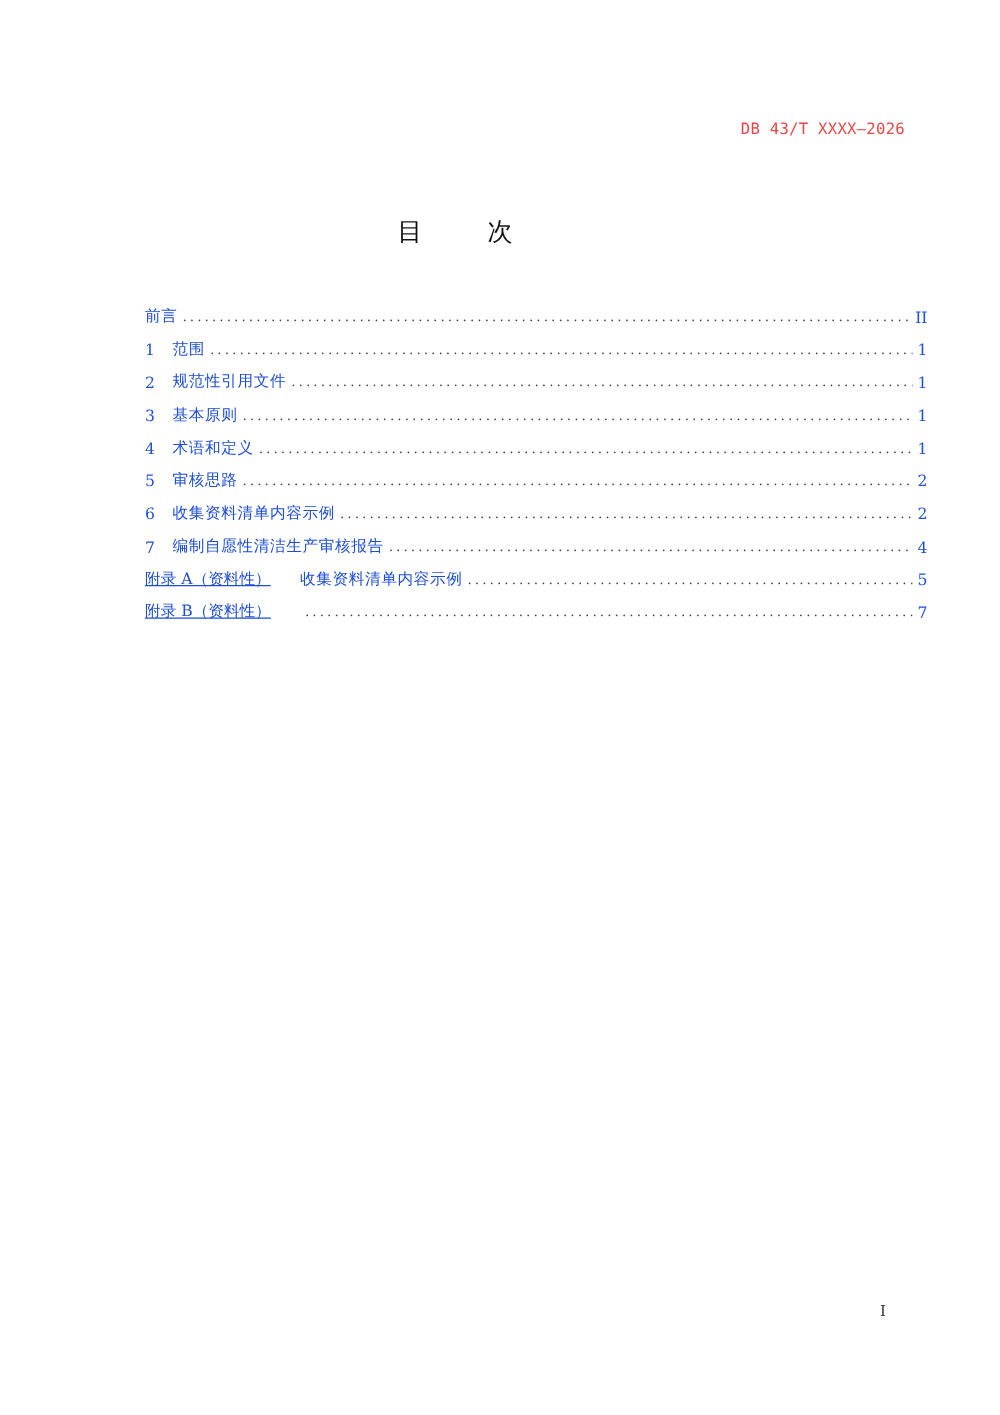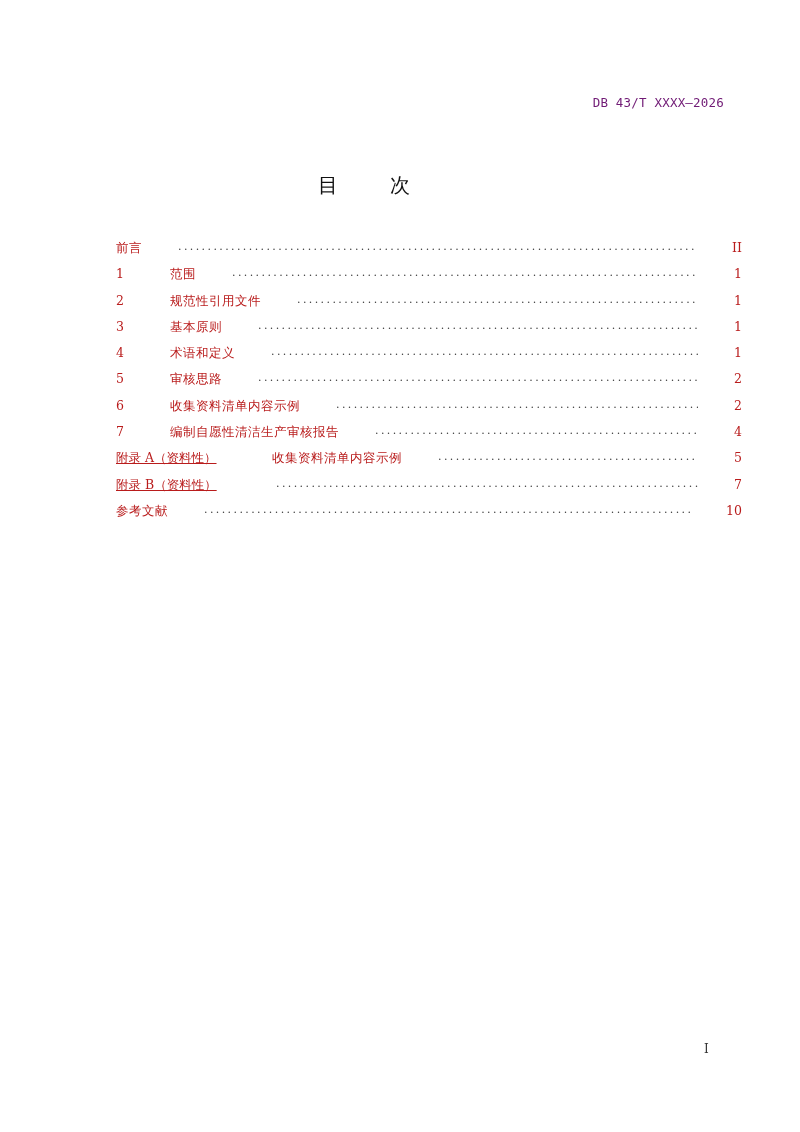--- a/index.html
+++ b/index.html
@@ -1,24 +1,24 @@
 <!DOCTYPE html>
 <html><head>
 <meta charset="utf-8">
 <style>
   html, body { margin:0; padding:0; background:#ffffff; }
   body { width:800px; height:1132px; position:relative; overflow:hidden;
          font-family: "DejaVu Serif", "Liberation Serif", serif; color:#222; }
   .doc-code { position:absolute; top:95px; right:76px; font-family:"DejaVu Sans Mono","Liberation Mono",monospace;
-              font-size:12.5px; color:#701a75; letter-spacing:0.2px; }
+              font-size:12.5px; color:#ef4444; letter-spacing:0.2px; }
   .toc-title { position:absolute; top:172px; left:0; width:728px; text-align:center;
                font-family:"DejaVu Sans","Liberation Sans",sans-serif; font-size:20px; color:#111; }
   .toc-title span { display:inline-block; margin:0 26px; }
   .toc { position:absolute; top:240px; left:116px; width:626px; }
-  .toc-row { display:flex; align-items:flex-start; height:26.3px; font-size:12.5px; color:#b91c1c;gap:32px; }
+  .toc-row { display:flex; align-items:center; height:26.3px; font-size:12.5px; color:#1d4ed8; }
   .toc-num { width:22px; flex:none; }
   .toc-prefix { flex:none; width:124px;text-decoration:underline; }
   .toc-label { flex:none; white-space:nowrap; letter-spacing:0.5px; }
   .toc-leader { flex:1; overflow:hidden; white-space:nowrap; margin:0 4px; color:#444; letter-spacing:2.4px; font-size:11px; }
   .toc-leader::after { content:"..................................................................................................................................................................................................."; }
   .toc-page { flex:none; text-align:right; min-width:8px; }
   .page-num { position:absolute; top:1042px; left:704px; font-size:12px; color:#333; }
 </style>
 </head>
 <body>
@@ -81,20 +81,15 @@
     <span class="toc-prefix">附录 A（资料性）</span>
     <span class="toc-label">收集资料清单内容示例</span>
     <span class="toc-leader"></span>
     <span class="toc-page">5</span>
   </div>
   <div class="toc-row">
     <span class="toc-prefix">附录 B（资料性）</span>
     <span class="toc-leader"></span>
     <span class="toc-page">7</span>
   </div>
-  <div class="toc-row">
-    <span class="toc-label">参考文献</span>
-    <span class="toc-leader"></span>
-    <span class="toc-page">10</span>
-  </div>
 </div>
 
 <div class="page-num">I</div>
 
 </body></html>

